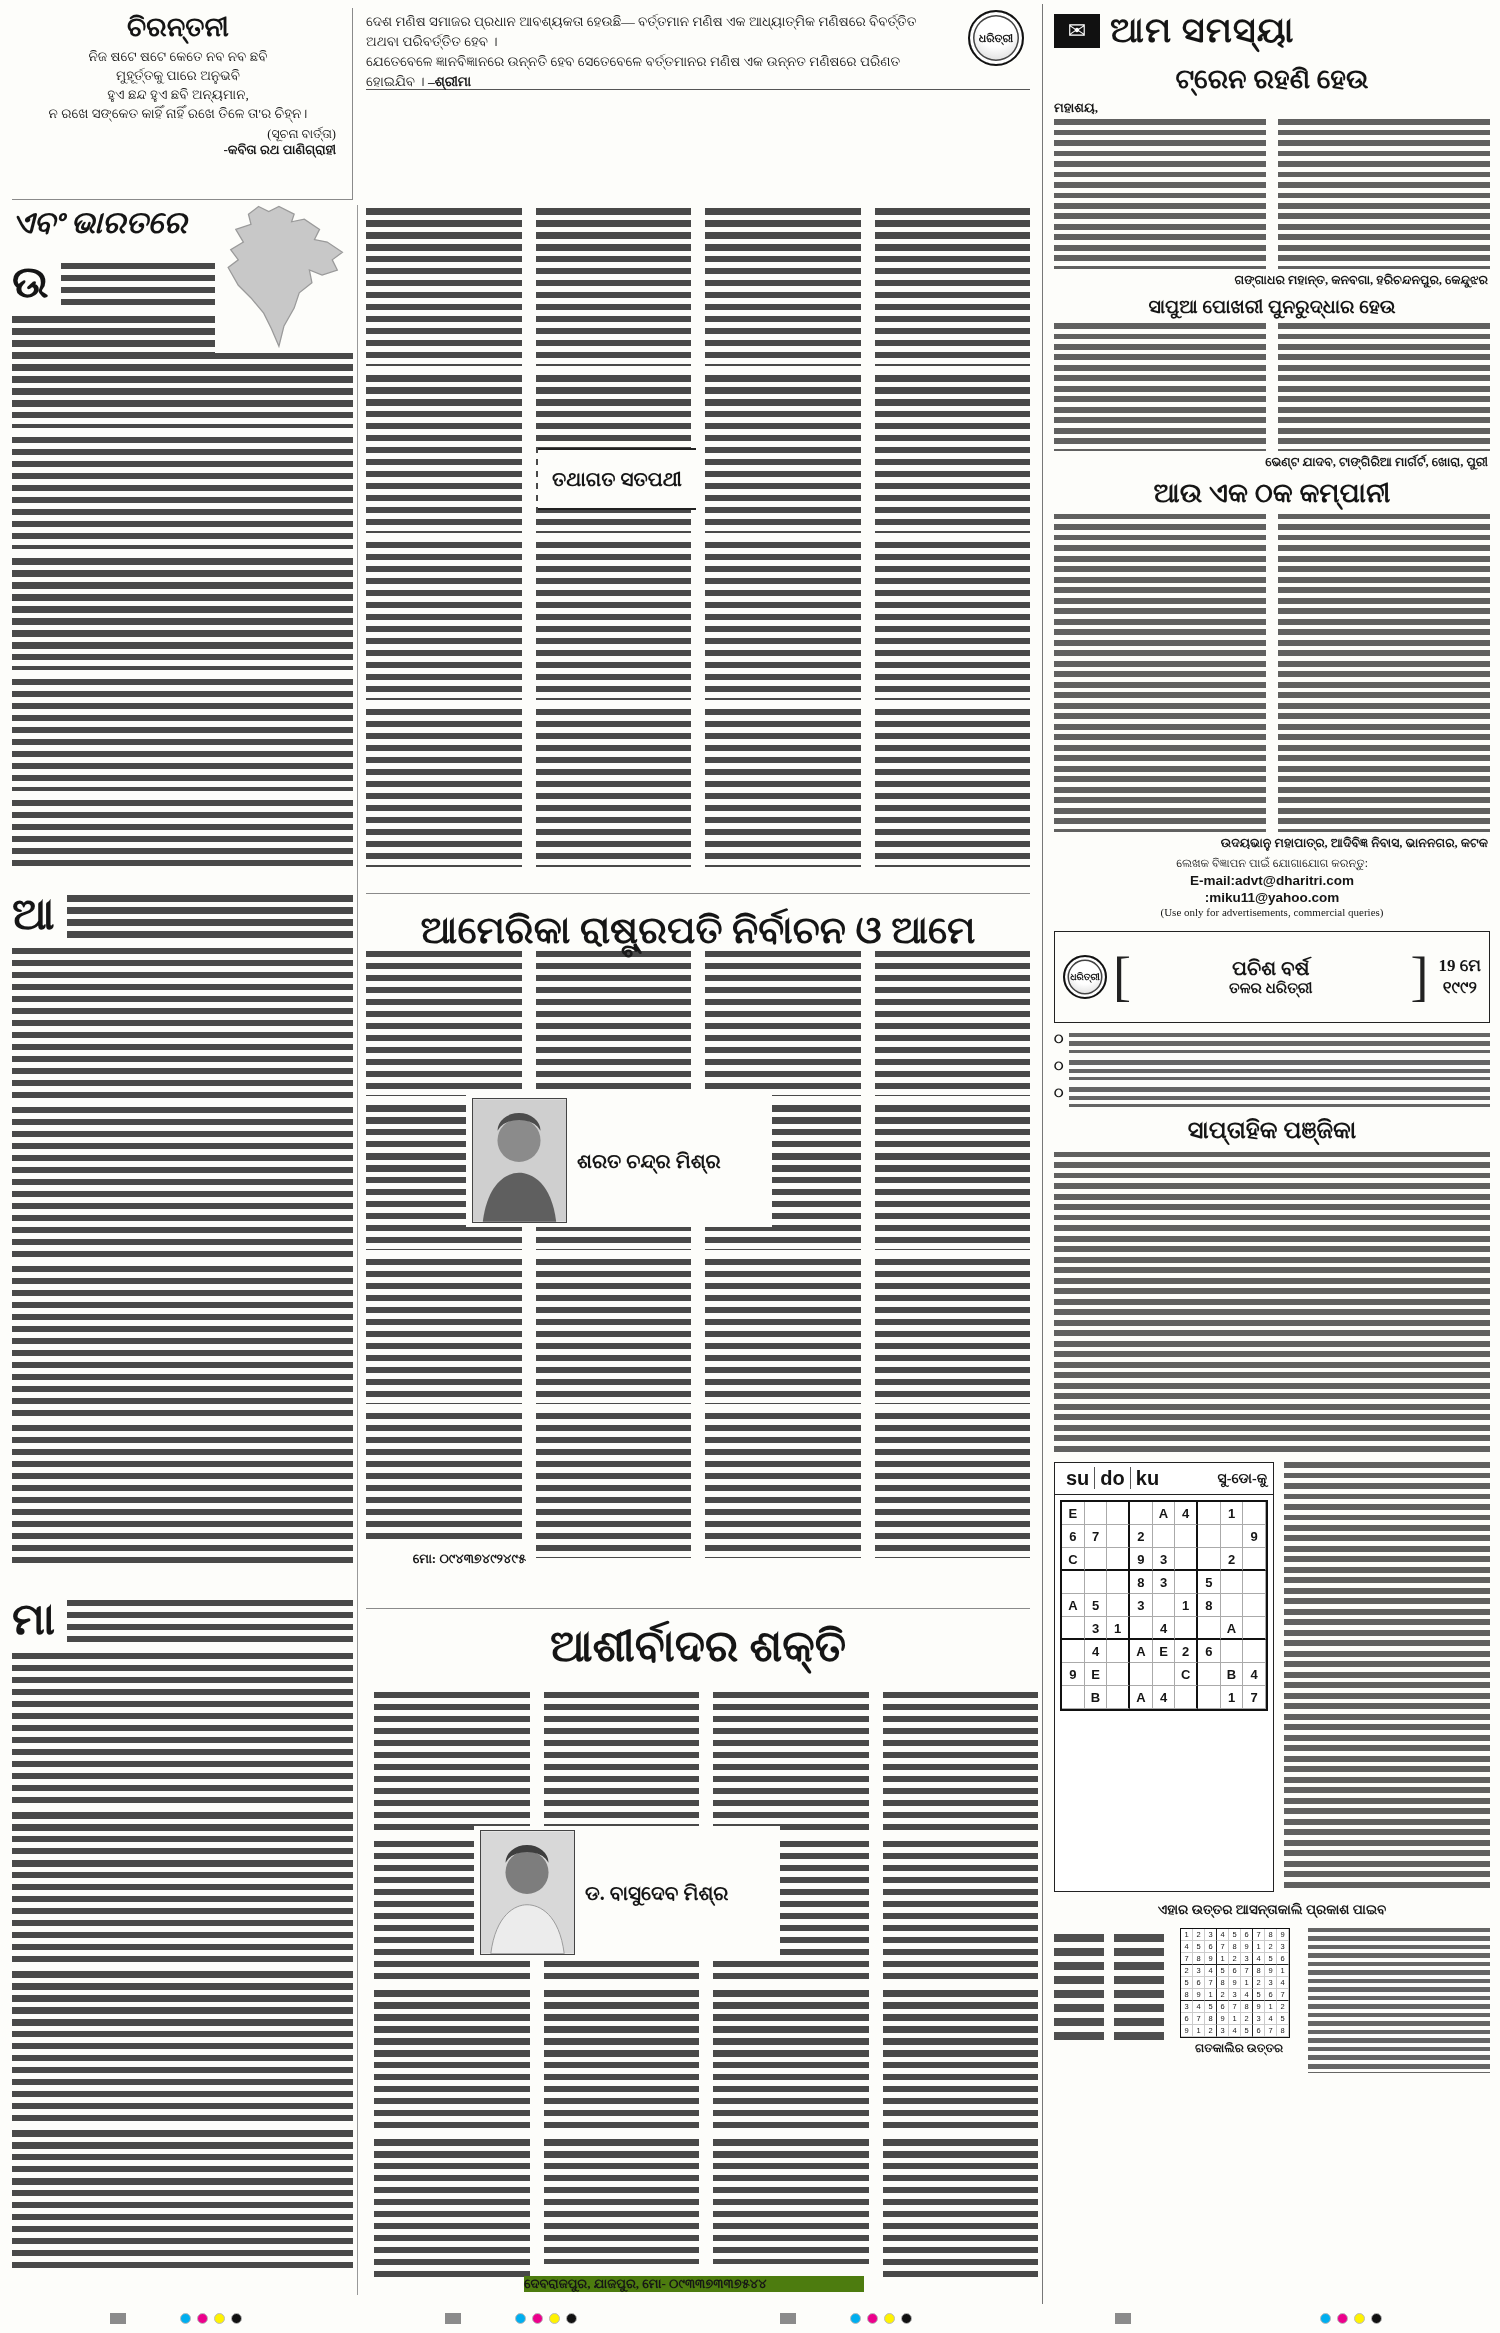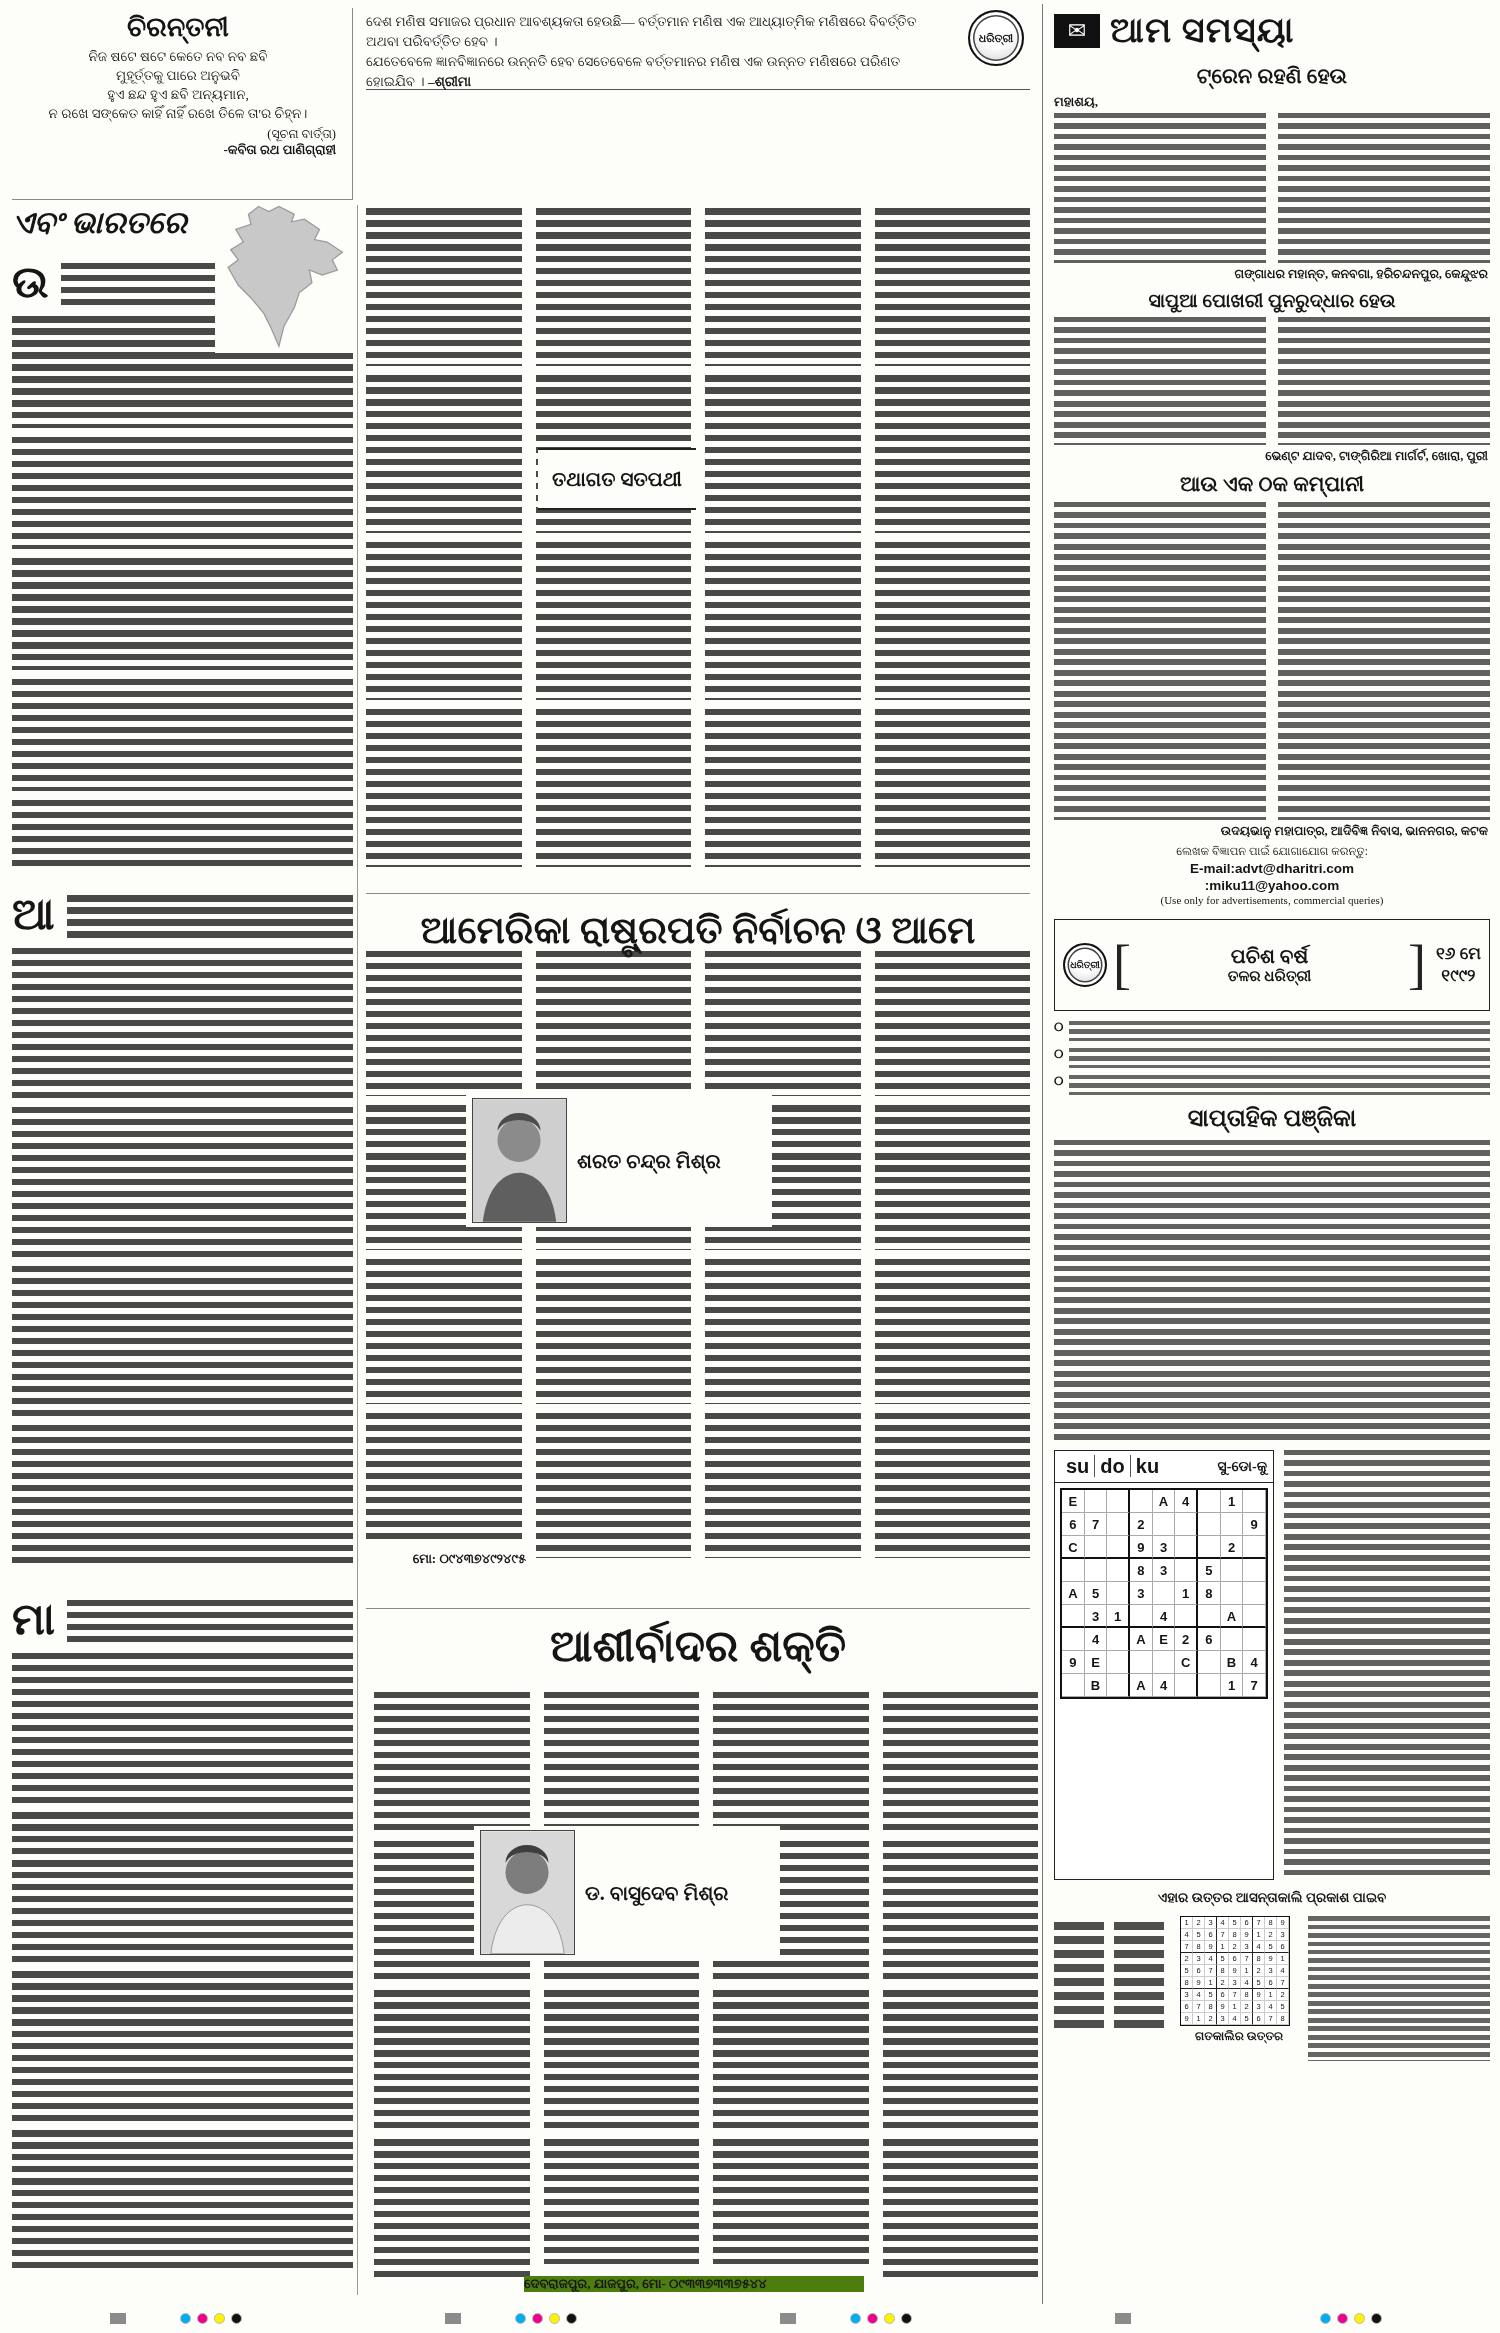--- a/index.html
+++ b/index.html
@@ -57,21 +57,21 @@
   .headline3 { left:366px; top:1608px; width:664px; text-align:center; font-size:44px; font-weight:bold; padding-top:12px; }
   .a3 { left:374px; top:1692px; width:664px; height:600px; }
   .signoff-line { position:absolute; left:150px; bottom:0; width:340px; font-size:13px; font-weight:bold; background:#4d7c0f; }
   .leftart2 { left:12px; top:895px; width:341px; height:690px; }
   .leftart3 { left:12px; top:1600px; width:341px; height:692px; }
   
   .sidebar { left:1054px; top:6px; width:436px; height:2292px; }
   .sb-header { display:flex; align-items:center; gap:10px; height:50px; margin-bottom:4px; }
   .env-icon { width:46px; height:34px; background:#111; color:#fff; display:flex; align-items:center; justify-content:center; font-size:22px; flex:none; }
   .sb-title { font-size:35px; font-weight:bold; letter-spacing:1px; }
-  .letter-head { text-align:center; font-size:21px; font-weight:bold; margin:8px 0 5px; }
+  .letter-head { text-align:center; font-size:27px; font-weight:bold; margin:8px 0 5px; }
   .salutation { font-size:13px; font-weight:bold; margin-bottom:3px; }
   .twocol { display:flex; gap:12px; }
   .subcol { flex:1; }
   .sig { text-align:right; font-size:12.5px; font-weight:bold; margin:4px 2px 2px 0; }
   .contact-box { border:1.5px solid #222; margin-top:10px; padding:7px 6px 5px; text-align:center; }
   .contact-addr { font-size:11.5px; line-height:15px; }
   .contact-email { font-size:13.5px; font-weight:bold; font-family:"Liberation Sans", sans-serif; margin-top:2px; }
   .contact-note { font-size:11px; line-height:14px; }
   .contact-post { text-align:center; margin-top:5px; }
   .years-box { border:1.5px solid #222; margin-top:12px; padding:5px 8px; display:flex; align-items:center; gap:6px; height:92px; }
@@ -347,21 +347,21 @@
 
     <div class="years-box">
       <div class="yb-logo">ଧରିତ୍ରୀ</div>
       <div class="yb-bracket">[</div>
       <div class="yb-lines">
         <div class="yb-l1">ପଚିଶ ବର୍ଷ</div>
         <div class="yb-l2">ତଳର ଧରିତ୍ରୀ</div>
       </div>
       <div class="yb-bracket">]</div>
       <div class="yb-date">
-        <div>୧୬ ମେ</div>
+        <div>19 ମେ</div>
         <div>୧୯୯୨</div>
       </div>
     </div>
 
     <div class="bullets">
       <div class="brow">
         <span class="bdot">୦</span>
         <div class="ft tiny"></div>
       </div>
       <div class="brow">

